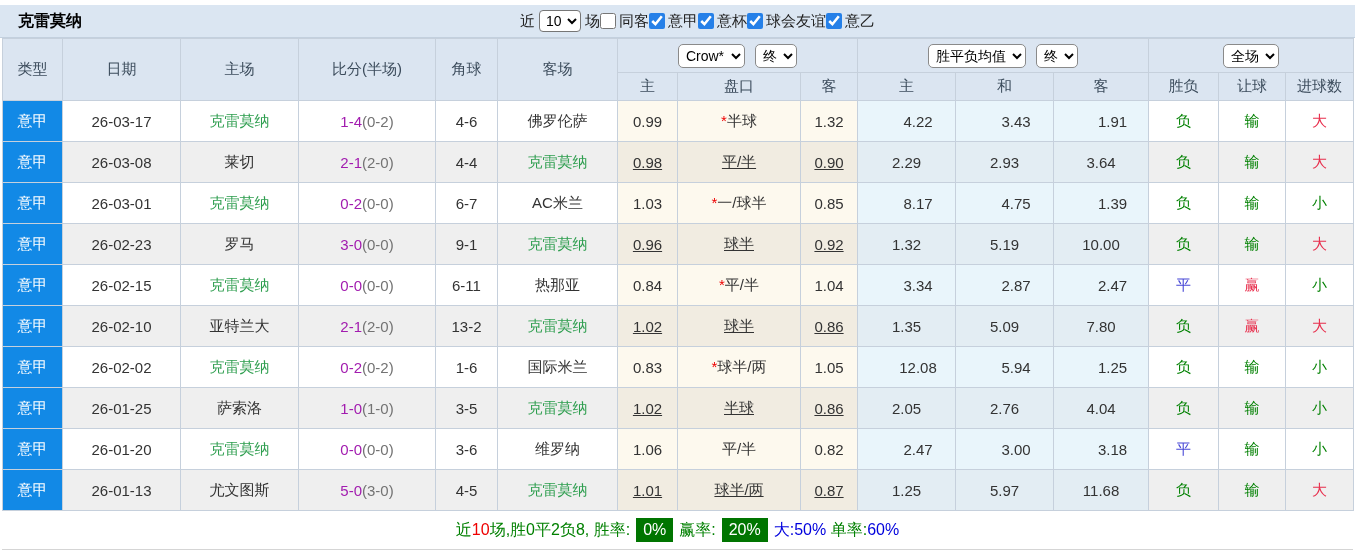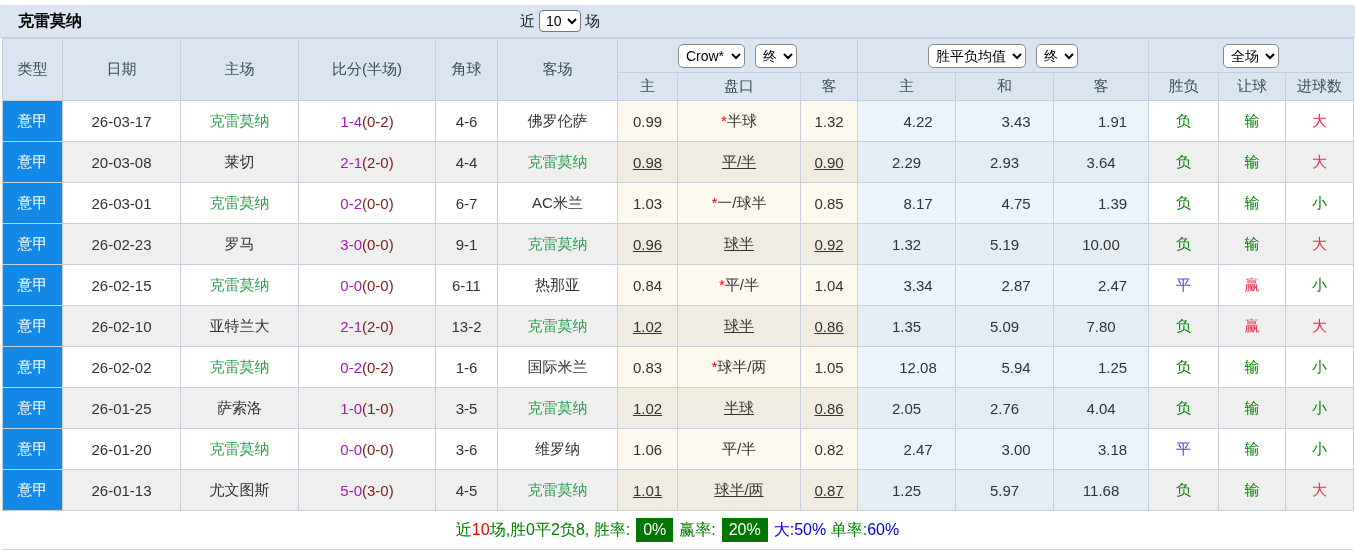--- a/index.html
+++ b/index.html
@@ -47,21 +47,21 @@
   td.c-type { background:#1289e6 !important; color:#fff; }
   tbody tr.odd  td.c-odds { background:#fdf9ee; }
   tbody tr.even td.c-odds { background:#f1ece1;text-decoration:underline; }
   tbody tr.odd  td.c-mean { background:#e9f5fb;padding-left:23px; }
   tbody tr.even td.c-mean { background:#e3edf3; }
 
   .t-green { color:#008000; }
   .t-blue  { color:#4747d6; }
   .t-red   { color:#e8304e; }
   .score-ft { color:#a21caf; }
-  .score-ht { color:#7f1d1d; }
+  .score-ht { color:#737373; }
   .star { color:#ee0000; }
   .team-hl { color:#2e9e4f; }
 
   
   .footer {
     width:1351px; margin-left:2px; height:39px;
     display:flex; align-items:center; justify-content:center;
     font-size:16px; border-bottom:1px solid #d5d5d5; background:#fff; white-space:pre;
   }
   .f-green { color:#008000; }
@@ -77,20 +77,21 @@
 <div class="wrap">
 
   <div class="topbar">
     <span class="title">克雷莫纳</span>
     <span class="controls">
       <span>近</span>
       <select>
         <option>10</option>
       </select>
       <span>场</span>
+      <span id="filters"><input type="checkbox" style=""><span>同客</span><input type="checkbox" class="cb-gap" checked="" style=""><span>意甲</span><input type="checkbox" checked="" style=""><span>意杯</span><input type="checkbox" checked="" style=""><span>球会友谊</span><input type="checkbox" checked="" style=""><span>意乙</span></span>
     </span>
   </div>
 
   <table>
     <colgroup>
       <col style="width:60px">
         <col style="width:118px">
         <col style="width:118px">
       <col style="width:137px">
         <col style="width:62px">
@@ -150,21 +151,21 @@
           <td class="c-odds">1.32</td>
           <td class="c-mean">4.22</td>
           <td class="c-mean">3.43</td>
           <td class="c-mean">1.91</td>
           <td class="t-green">负</td>
           <td class="t-green">输</td>
           <td class="t-red">大</td>
         </tr>
         <tr class="even">
           <td class="c-type">意甲</td>
-          <td>20-03-08</td>
+          <td>26-03-08</td>
           <td>莱切</td>
           <td><span class="score-ft">2-1</span><span class="score-ht">(2-0)</span></td>
           <td>4-4</td>
           <td class="team-hl">克雷莫纳</td>
           <td class="c-odds">0.98</td>
           <td class="c-odds">平/半</td>
           <td class="c-odds">0.90</td>
           <td class="c-mean">2.29</td>
           <td class="c-mean">2.93</td>
           <td class="c-mean">3.64</td>

